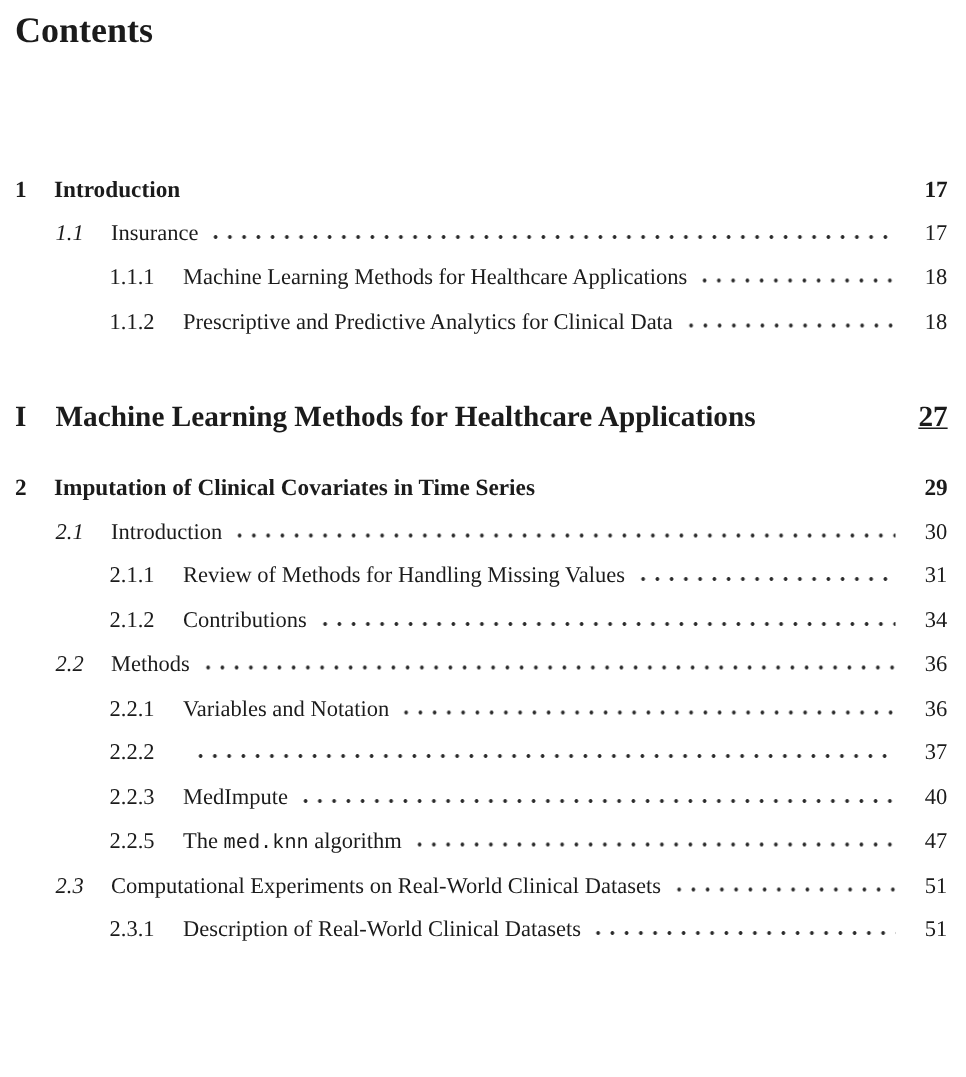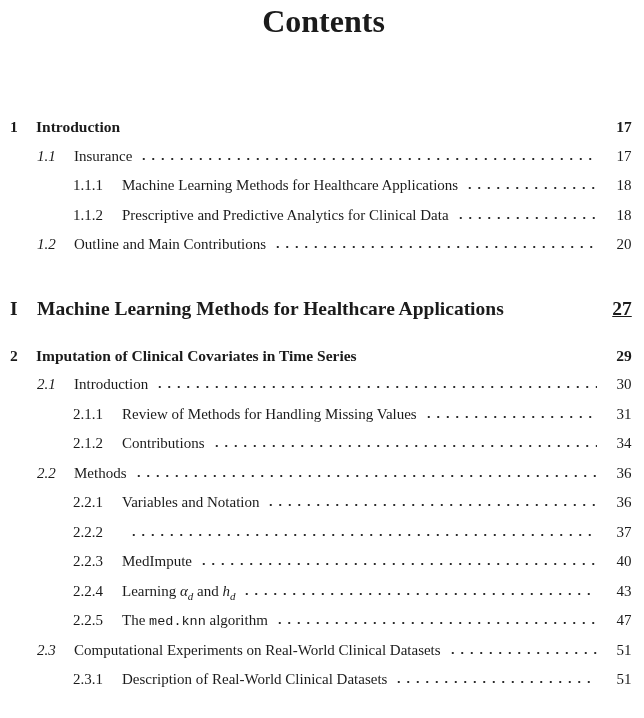--- a/index.html
+++ b/index.html
@@ -7,25 +7,24 @@
     width: 644px;
     height: 718px;
     box-sizing: border-box;
     background: #ffffff;
     padding: 2px 7px 0 10px;
     font-family: "Liberation Serif", serif;
     color: #1b1b1b;
     overflow: hidden;
   }
   .doc-title {
-    font-size: 32px;
+    font-size: 24px;
     font-weight: 700;
     line-height: 38px;
     margin: 0 0 72px 0;
-    text-align: center;
   }
   .row {
     display: flex;
     align-items: baseline;
     height: 29.5px;
     font-size: 15px;
   }
   .row .num  { flex: none; line-height: 29.5px; }
   .row .ttl  { flex: none; white-space: pre; line-height: 29.5px; }
   .leader {
@@ -98,26 +97,20 @@
   </div>
 
   <div class="row subsection">
     <span class="num">1.1.2</span>
     <span class="ttl">Prescriptive and Predictive Analytics for Clinical Data</span>
     <span class="leader"></span>
     <span class="pg">18</span>
   </div>
 
 
-  <div class="row section">
-    <span class="num">1.2</span>
-    <span class="ttl">Outline and Main Contributions</span>
-    <span class="leader"></span>
-    <span class="pg">20</span>
-  </div>
 
   <div class="row part">
     <span class="num">I</span>
     <span class="ttl">Machine Learning Methods for Healthcare Applications</span>
     <span class="spacer"></span>
     <span class="pg">27</span>
   </div>
 
   <div class="row chapter">
     <span class="num">2</span>
@@ -167,26 +160,20 @@
     <span class="pg">37</span>
   </div>
 
   <div class="row subsection">
     <span class="num">2.2.3</span>
     <span class="ttl">MedImpute</span>
     <span class="leader"></span>
     <span class="pg">40</span>
   </div>
 
-  <div class="row subsection">
-    <span class="num">2.2.4</span>
-    <span class="ttl"><span>Learning </span><span class="mathvar">α</span><sub class="mathsub">d</sub><span> and </span><span class="mathvar">h</span><sub class="mathsub">d</sub></span>
-    <span class="leader"></span>
-    <span class="pg">43</span>
-  </div>
 
   <div class="row subsection">
     <span class="num">2.2.5</span>
     <span class="ttl"><span>The </span><span class="code">med.knn</span><span> algorithm</span></span>
     <span class="leader"></span>
     <span class="pg">47</span>
   </div>
 
   <div class="row section">
     <span class="num">2.3</span>

